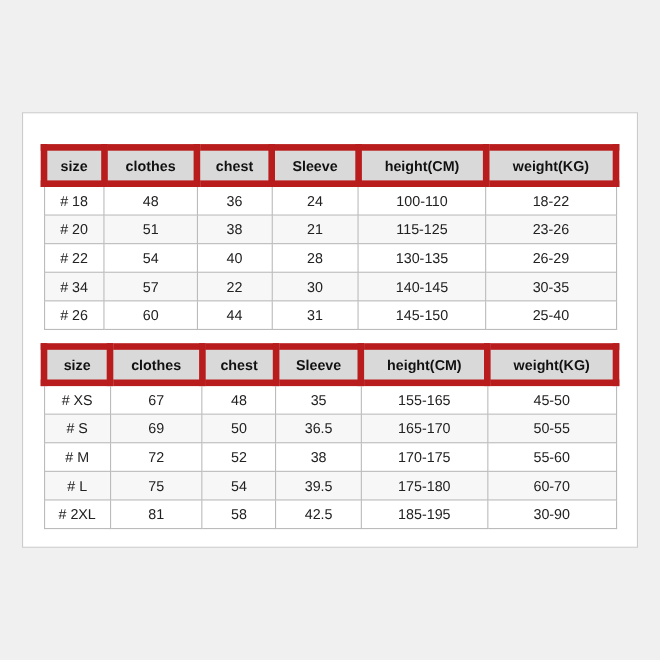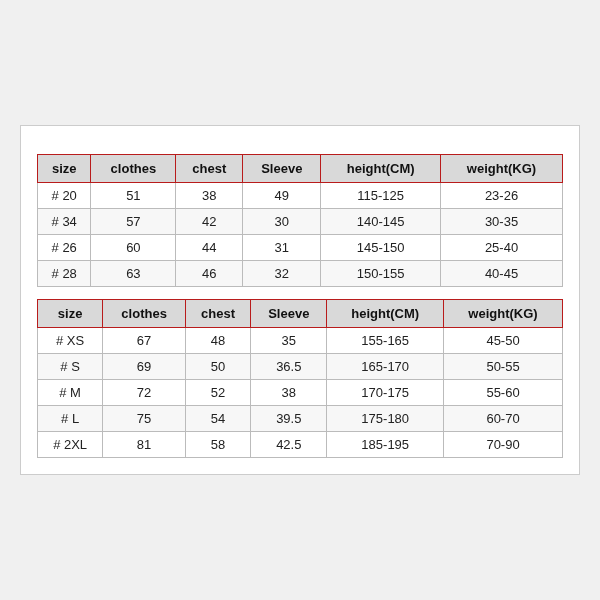--- a/index.html
+++ b/index.html
@@ -29,21 +29,21 @@
       margin-bottom: 12px;
       color: #111;
     }
     table {
       width: 100%;
       border-collapse: collapse;
       font-size: 13px;
     }
     th {
       background: #d9d9d9;
-      border: 1px solid #b91c1c;
+      border: 6px solid #b91c1c;
       padding: 6px 4px;
       text-align: center;
       font-weight: bold;
       color: #111;
     }
     td {
       border: 1px solid #bbb;
       padding: 5px 4px;
       text-align: center;
       color: #222;
@@ -70,50 +70,58 @@
           <th>size</th>
           <th>clothes</th>
           <th>chest</th>
           <th>Sleeve</th>
           <th>height(CM)</th>
           <th>weight(KG)</th>
         </tr>
     </thead>
     <tbody>
         <tr>
+          <td># 18</td>
+          <td>48</td>
+          <td>36</td>
+          <td>24</td>
+          <td>100-110</td>
+          <td>18-22</td>
+        </tr>
+        <tr>
           <td># 20</td>
           <td>51</td>
           <td>38</td>
-          <td>49</td>
+          <td>21</td>
           <td>115-125</td>
           <td>23-26</td>
         </tr>
         <tr>
+          <td># 22</td>
+          <td>54</td>
+          <td>40</td>
+          <td>28</td>
+          <td>130-135</td>
+          <td>26-29</td>
+        </tr>
+        <tr>
           <td># 34</td>
           <td>57</td>
-          <td>42</td>
+          <td>22</td>
           <td>30</td>
           <td>140-145</td>
           <td>30-35</td>
         </tr>
         <tr>
           <td># 26</td>
           <td>60</td>
           <td>44</td>
           <td>31</td>
           <td>145-150</td>
           <td>25-40</td>
-        </tr>
-        <tr>
-          <td># 28</td>
-          <td>63</td>
-          <td>46</td>
-          <td>32</td>
-          <td>150-155</td>
-          <td>40-45</td>
         </tr>
       </tbody>
   </table>
 
   <div class="section-gap"></div>
 
   <table>
     <thead>
       <tr>
           <th>size</th>
@@ -156,17 +164,17 @@
           <td>39.5</td>
           <td>175-180</td>
           <td>60-70</td>
         </tr>
         <tr>
           <td># 2XL</td>
           <td>81</td>
           <td>58</td>
           <td>42.5</td>
           <td>185-195</td>
-          <td>70-90</td>
+          <td>30-90</td>
         </tr>
       </tbody>
   </table>
 </div>
 
 </body></html>

